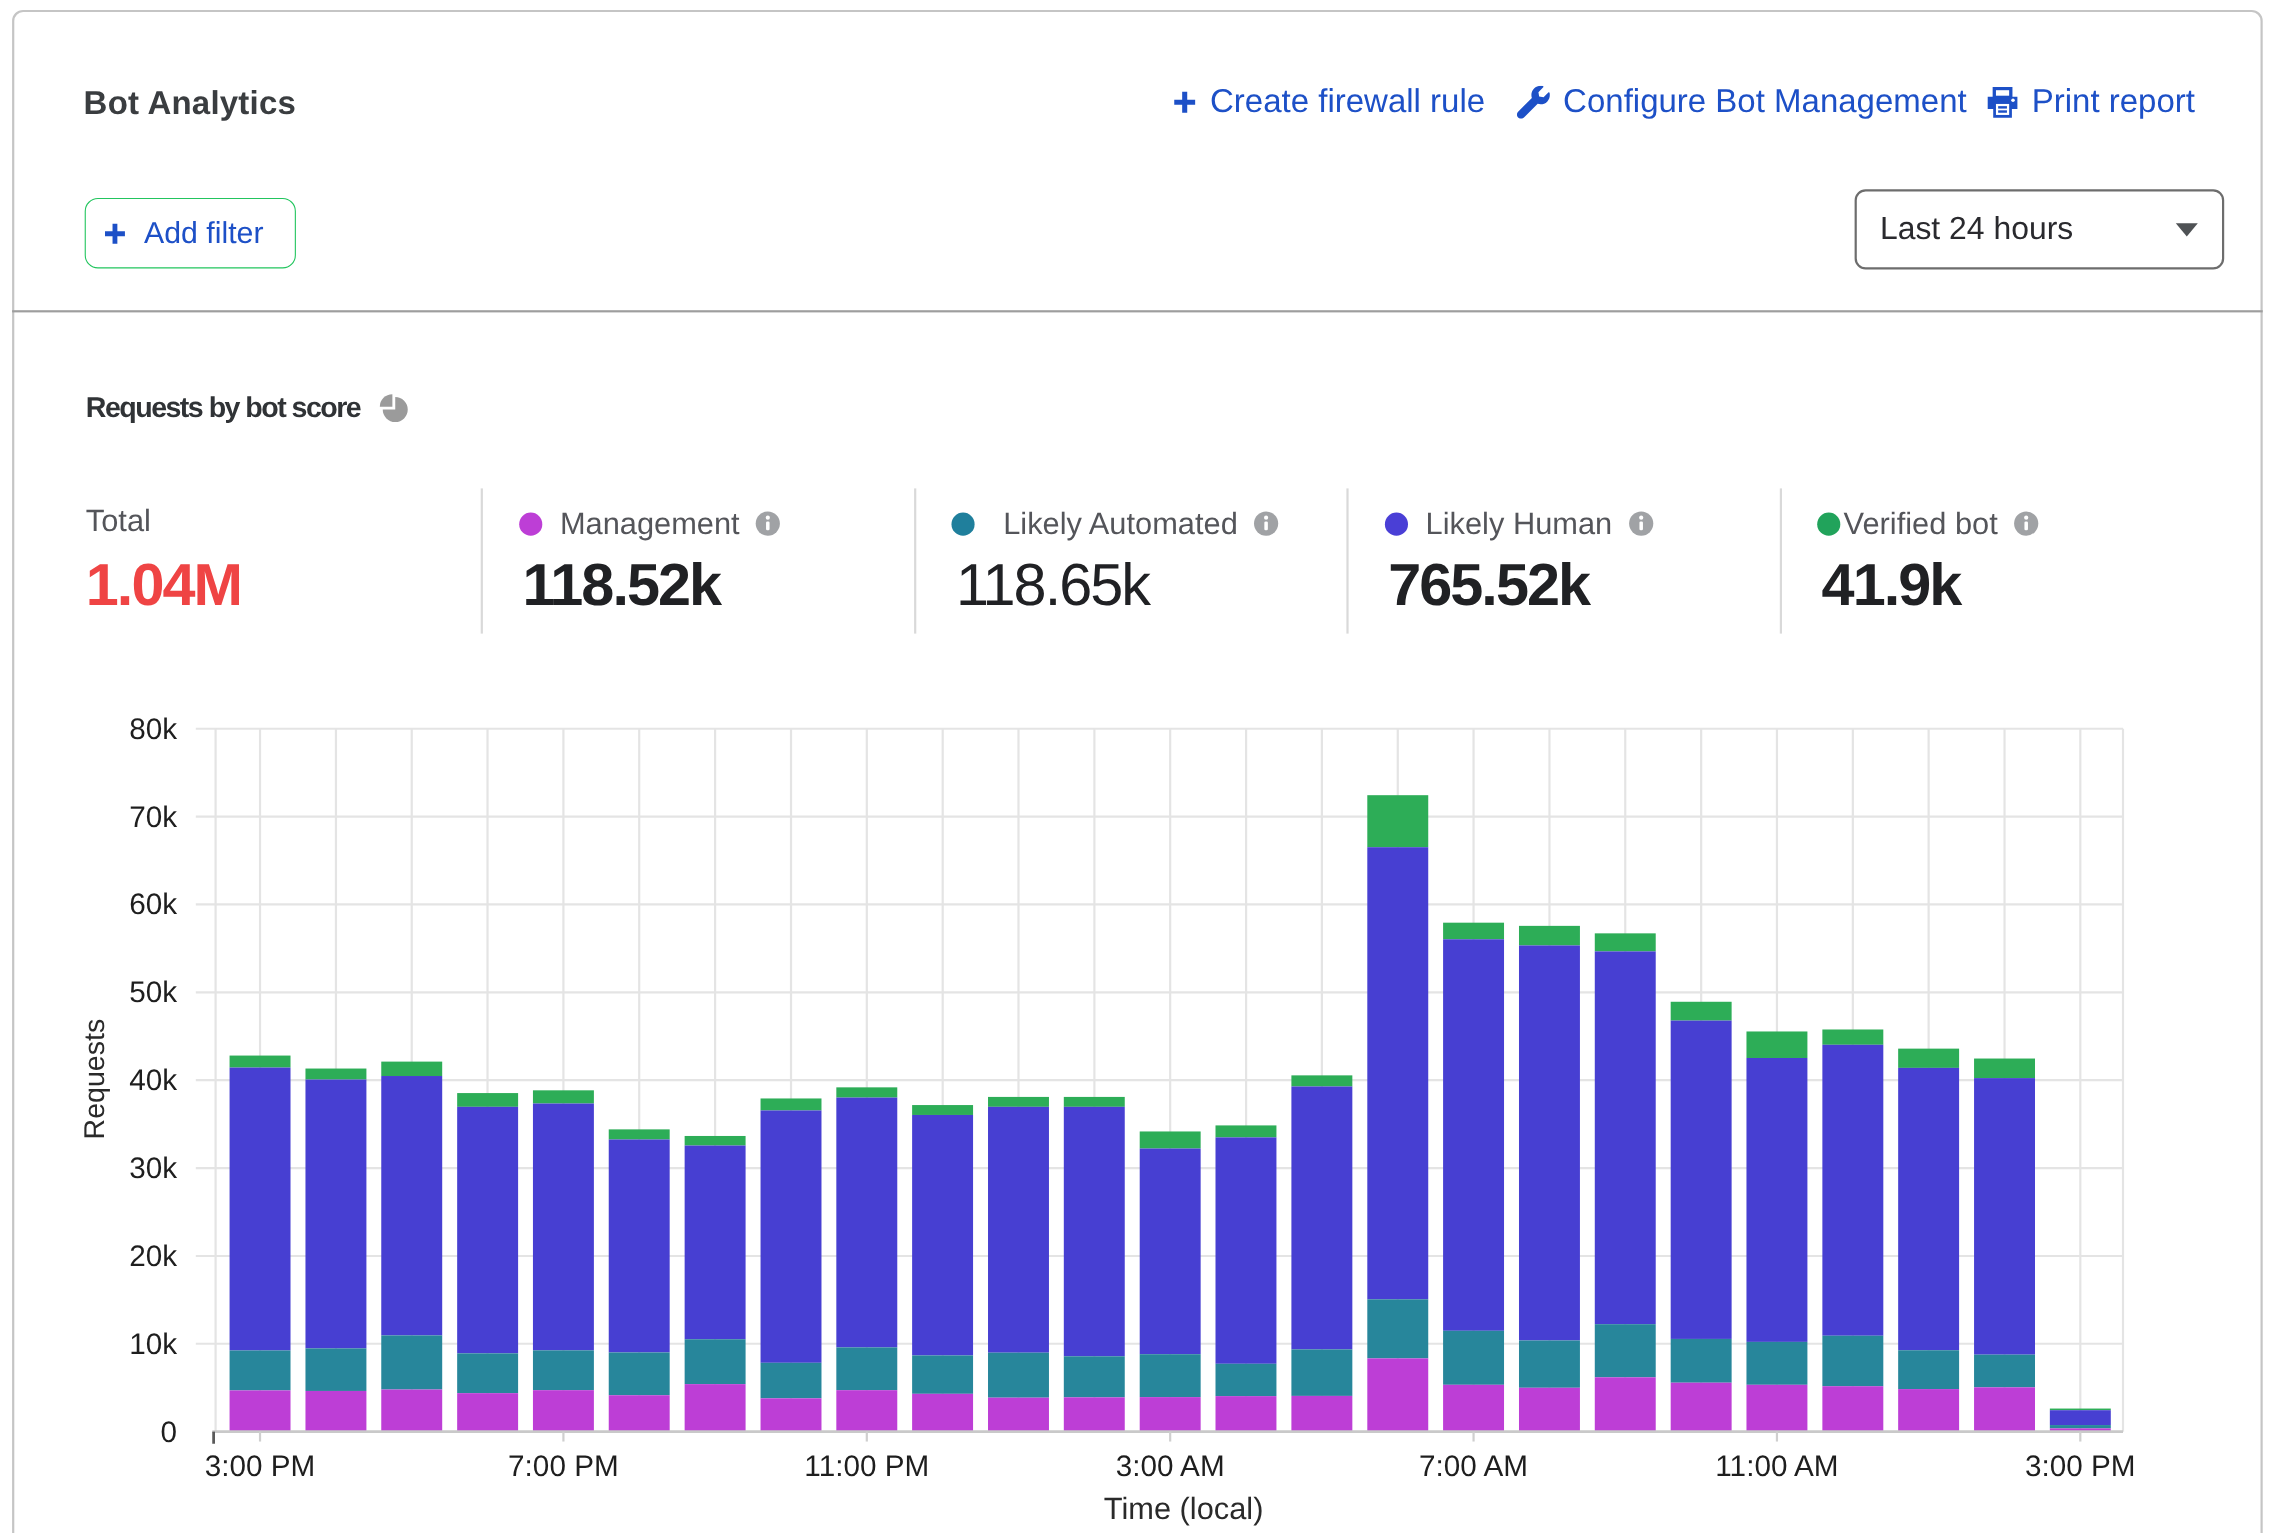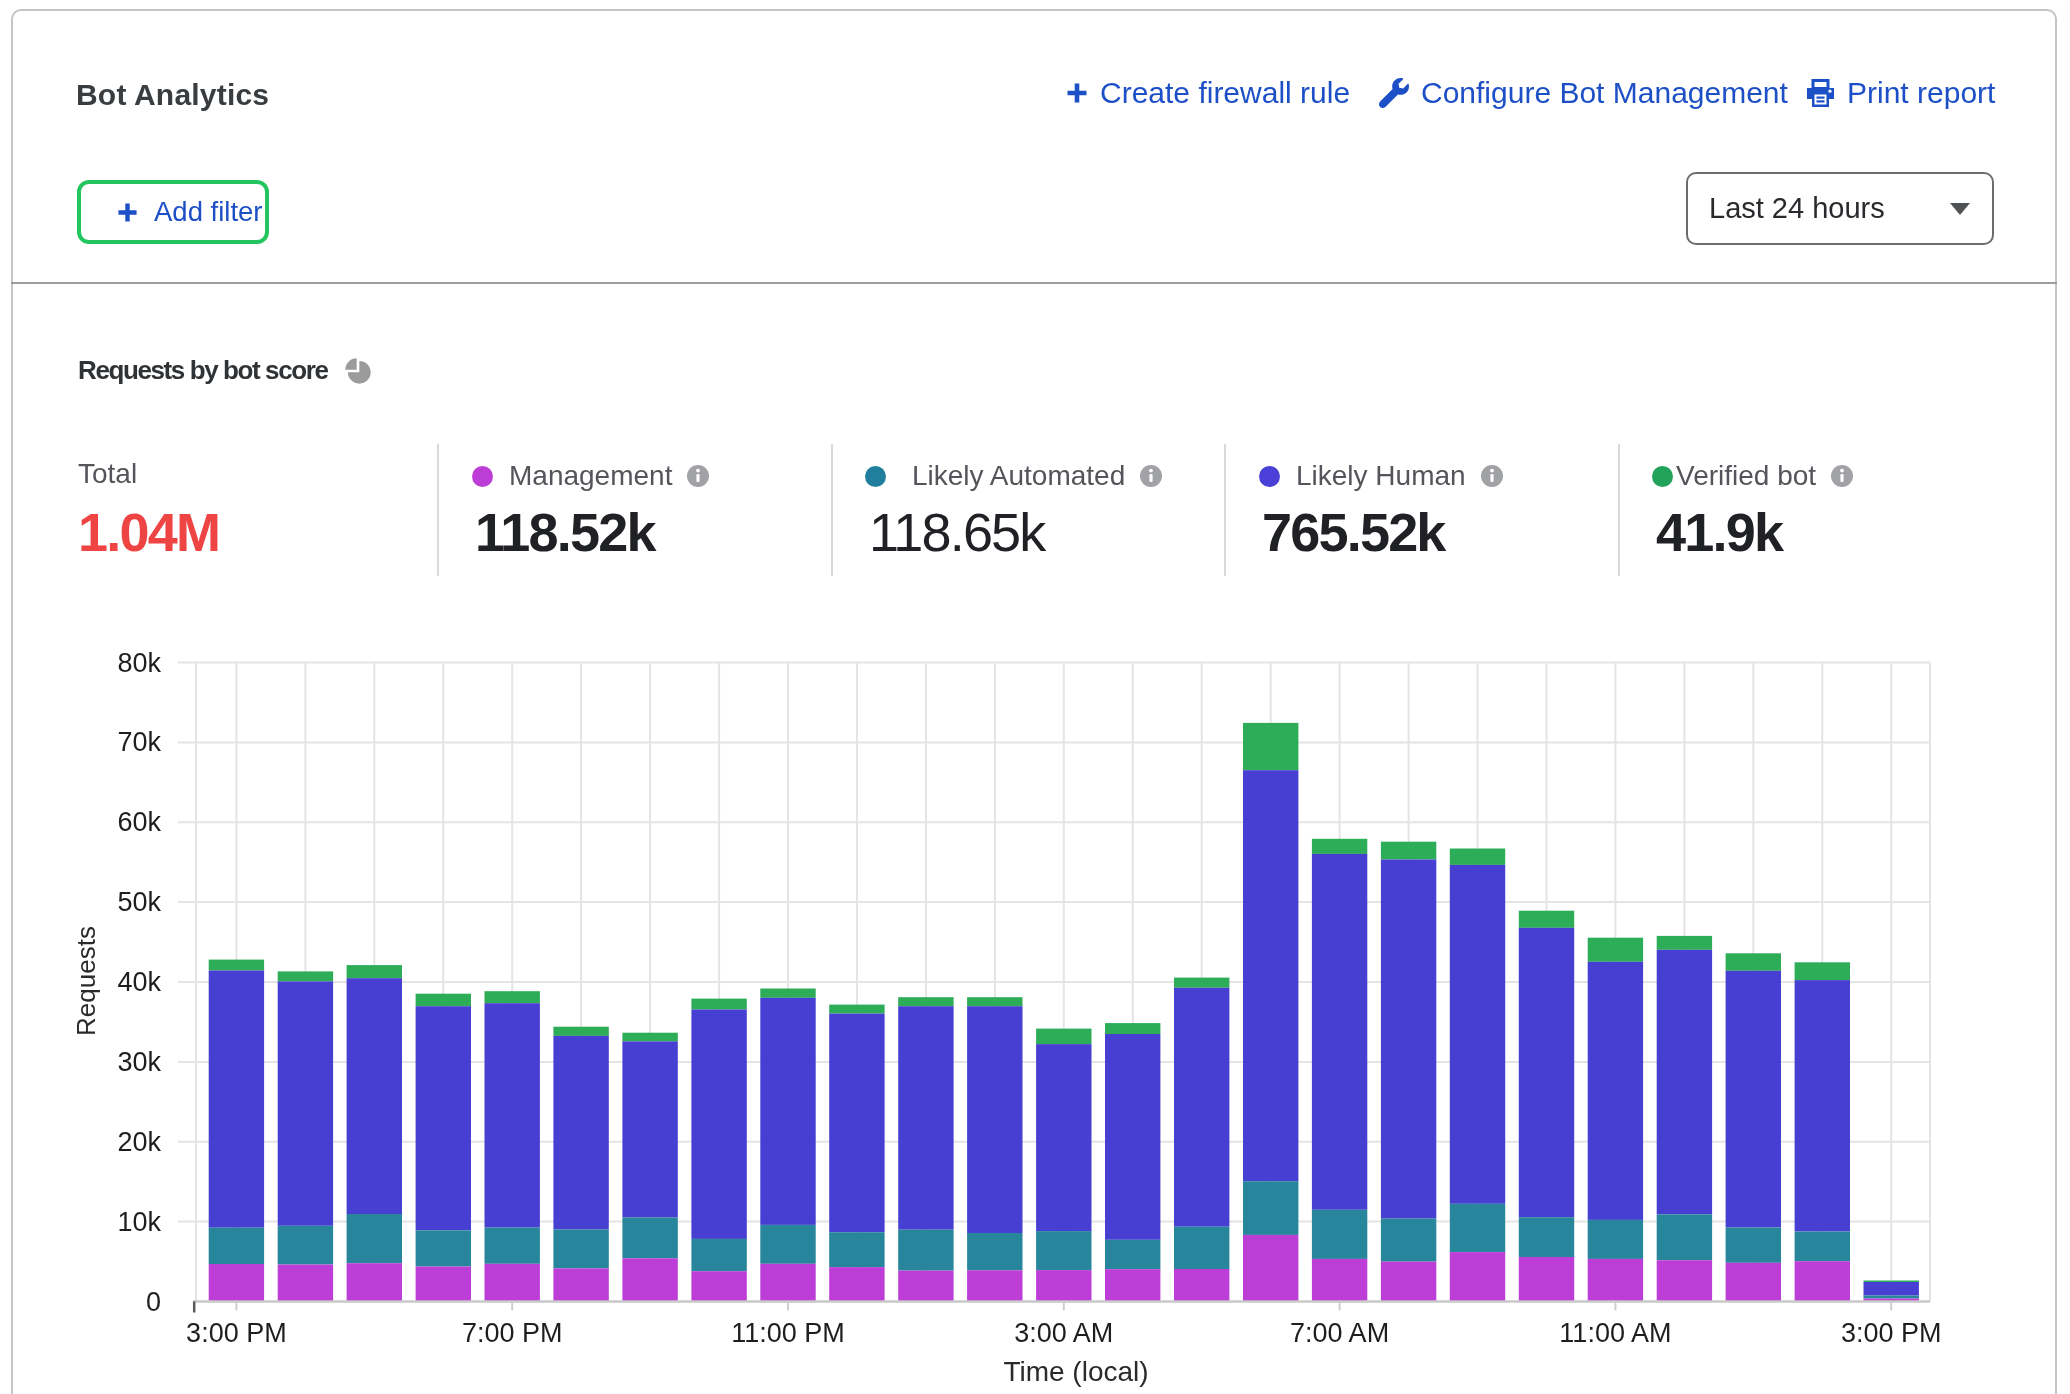--- a/index.html
+++ b/index.html
@@ -29,29 +29,29 @@
       <svg width="29" height="29" viewBox="0 0 29 29">
         <rect x="7" y="1.5" width="15" height="8" fill="none" stroke="#1d50c7" stroke-width="3"></rect>
         <path fill="#1d50c7" d="M1 9h27v11h-5v8H6v-8H1z"></path>
         <rect x="8.5" y="15.5" width="12" height="10" fill="#fff"></rect>
         <rect x="10.5" y="17.5" width="8" height="2.2" fill="#1d50c7"></rect>
         <rect x="10.5" y="21.3" width="8" height="2.2" fill="#1d50c7"></rect>
         <circle cx="24" cy="12.2" r="1.6" fill="#fff"></circle>
       </svg>
     </span>Print report</div>
 
-<div style="position:absolute;left:77px;top:180px;width:192px;height:64px;border:4px solid #22c55e;border-radius:12px;display:flex;align-items:center;color:#1d50c7;font-size:27.5px;padding-left:36px;">
+<div style="position:absolute;left:77px;top:180px;width:192px;height:64px;border:1px solid #22c55e;border-radius:12px;display:flex;align-items:center;color:#1d50c7;font-size:27.5px;padding-left:16px;">
   <span style="display:flex;margin-right:16px;">
       <svg width="21" height="21" viewBox="0 0 22 22">
         <path d="M11 1.5v19M1.5 11h19" stroke="#1d50c7" stroke-width="4.6"></path>
       </svg>
     </span>Add filter
 </div>
 
-<div style="position:absolute;left:1686px;top:172px;width:308px;height:73px;border:2px solid #6d6d6d;border-radius:10px;display:flex;align-items:center;">
+<div style="position:absolute;left:1686px;top:172px;width:336px;height:73px;border:2px solid #6d6d6d;border-radius:10px;display:flex;align-items:center;">
   <span style="margin-left:21px;font-size:29px;color:#2a2a2e;">Last 24 hours</span>
   <span style="position:absolute;right:22px;width:0;height:0;border-left:10px solid transparent;border-right:10px solid transparent;border-top:12px solid #4f5255;"></span>
 </div>
 
 <div style="position:absolute;left:78px;top:355px;font-size:26px;font-weight:700;color:#303336;letter-spacing:-1.4px;display:flex;align-items:center;">Requests by bot score<span style="display:flex;margin-left:17px;">
       <svg width="28" height="28" viewBox="0 0 32 32">
         <path fill="#9b9b9b" d="M17.5 4.5 A13 13 0 1 1 4.5 17.5 L17.5 17.5 Z"></path>
         <path fill="#9b9b9b" d="M14.5 1.5 A13 13 0 0 0 1.5 14.5 L14.5 14.5 Z"></path>
       </svg>
     </span></div>

